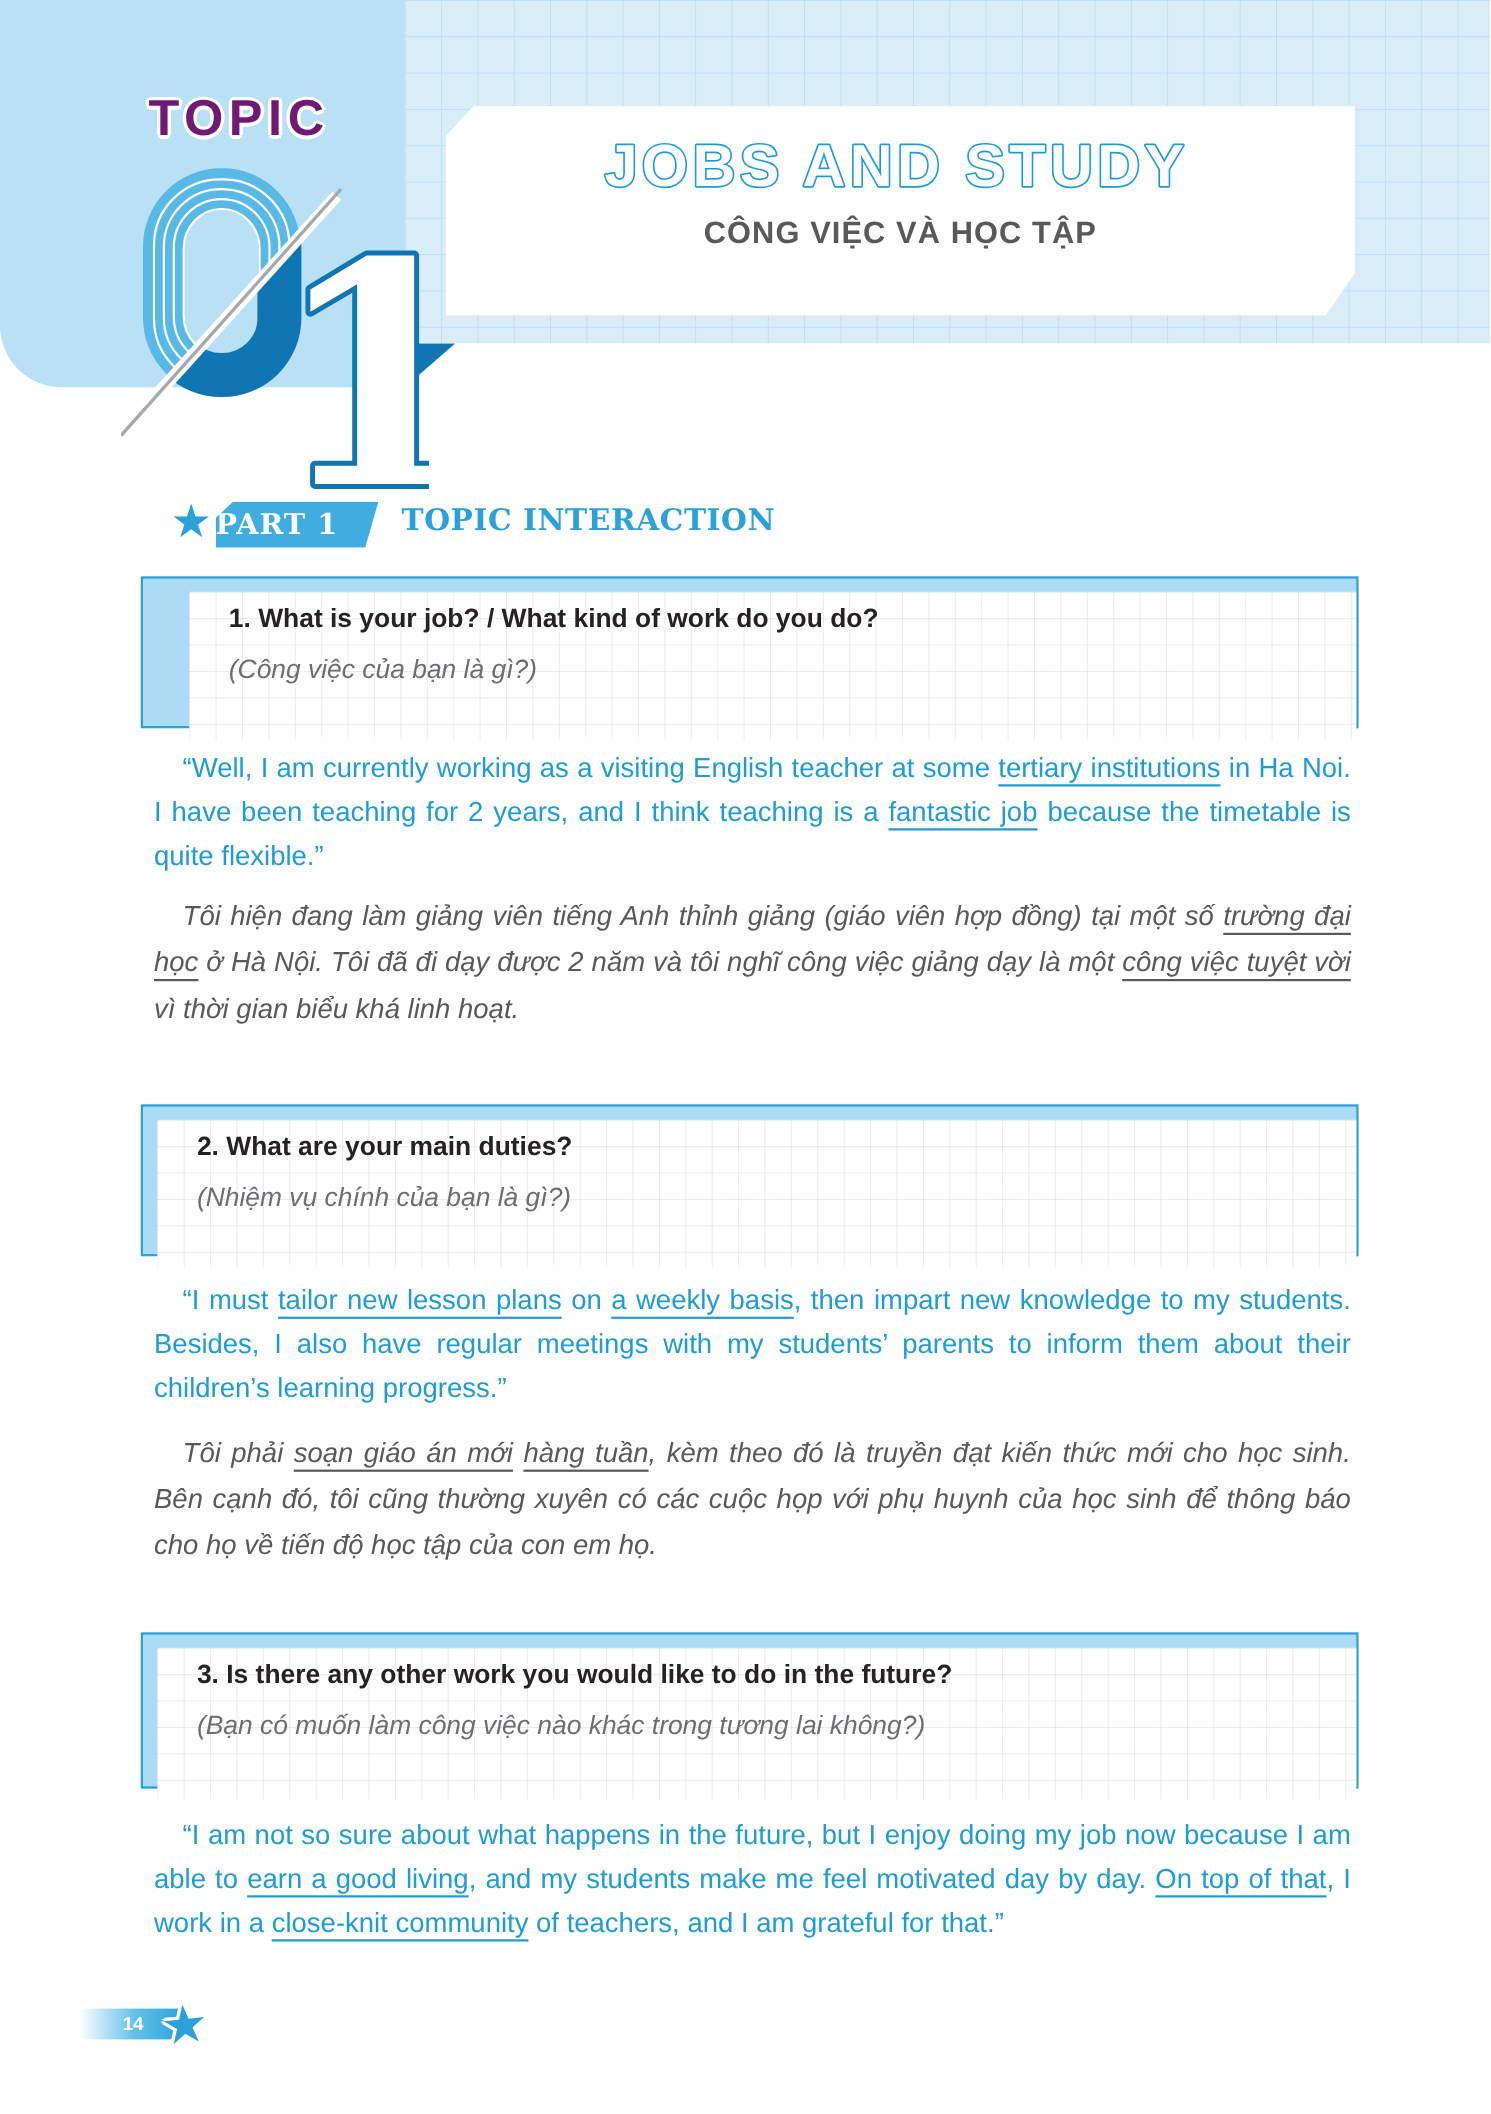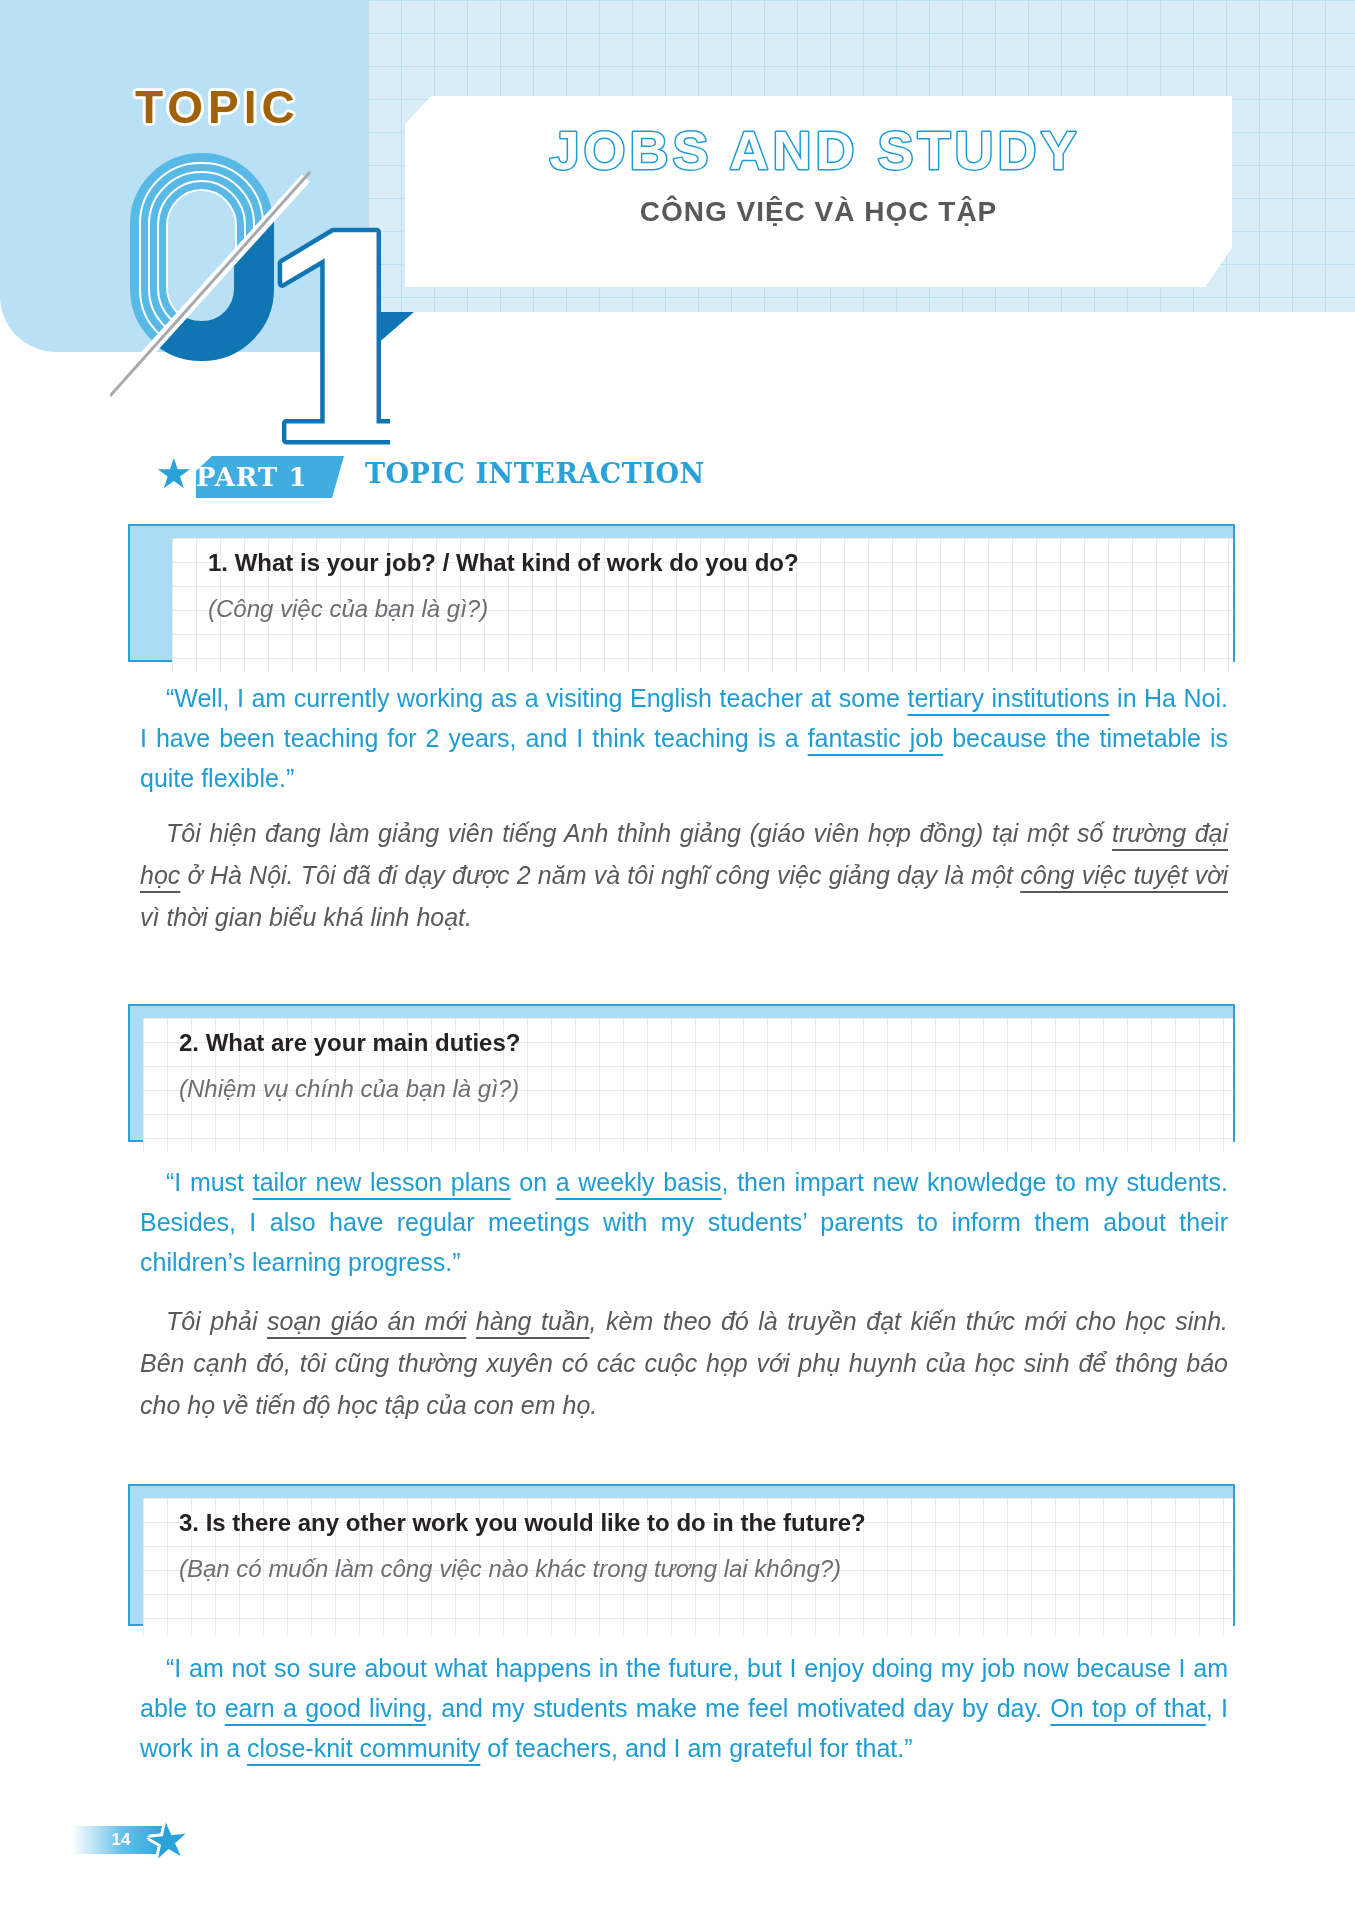--- a/index.html
+++ b/index.html
@@ -17,21 +17,21 @@
   .fold-triangle{position:absolute;left:368px;top:312px;width:46px;height:40px;
     background:#0f75b3;clip-path:polygon(0 0,100% 0,0 100%);}
 
   .banner{position:absolute;left:405px;top:96px;width:827px;height:191px;background:#ffffff;
     clip-path:polygon(26px 0,100% 0,100% 152px,calc(100% - 27px) 100%,0 100%,0 28px);}
   .banner-title-svg{position:absolute;left:60px;top:18px;}
   .banner-subtitle{position:absolute;left:0;top:100px;width:100%;text-align:center;
     font-size:28px;font-weight:bold;letter-spacing:1px;color:#58595b;}
 
   .topic-label{position:absolute;left:135px;top:80px;font-size:46px;font-weight:bold;
-    letter-spacing:5px;color:#a16207;
+    letter-spacing:5px;color:#701a75;
     text-shadow:-3px 0 0 #fff,3px 0 0 #fff,0 -3px 0 #fff,0 3px 0 #fff,
                 -2px -2px 0 #fff,2px 2px 0 #fff,-2px 2px 0 #fff,2px -2px 0 #fff;}
   .digit-art{position:absolute;left:110px;top:140px;}
 
   
   .part-row{position:absolute;left:0;top:450px;width:1355px;height:60px;}
   .part-star{position:absolute;left:155px;top:0px;font-size:42px;line-height:48px;color:#2aa2d9;}
   .part-badge{position:absolute;left:196px;top:6px;width:148px;height:42px;background:#3fade0;
     clip-path:polygon(16px 0,100% 0,calc(100% - 12px) 100%,0 100%,0 15px);
     color:#fff;font-family:"DejaVu Serif",serif;font-weight:bold;font-size:26px;

